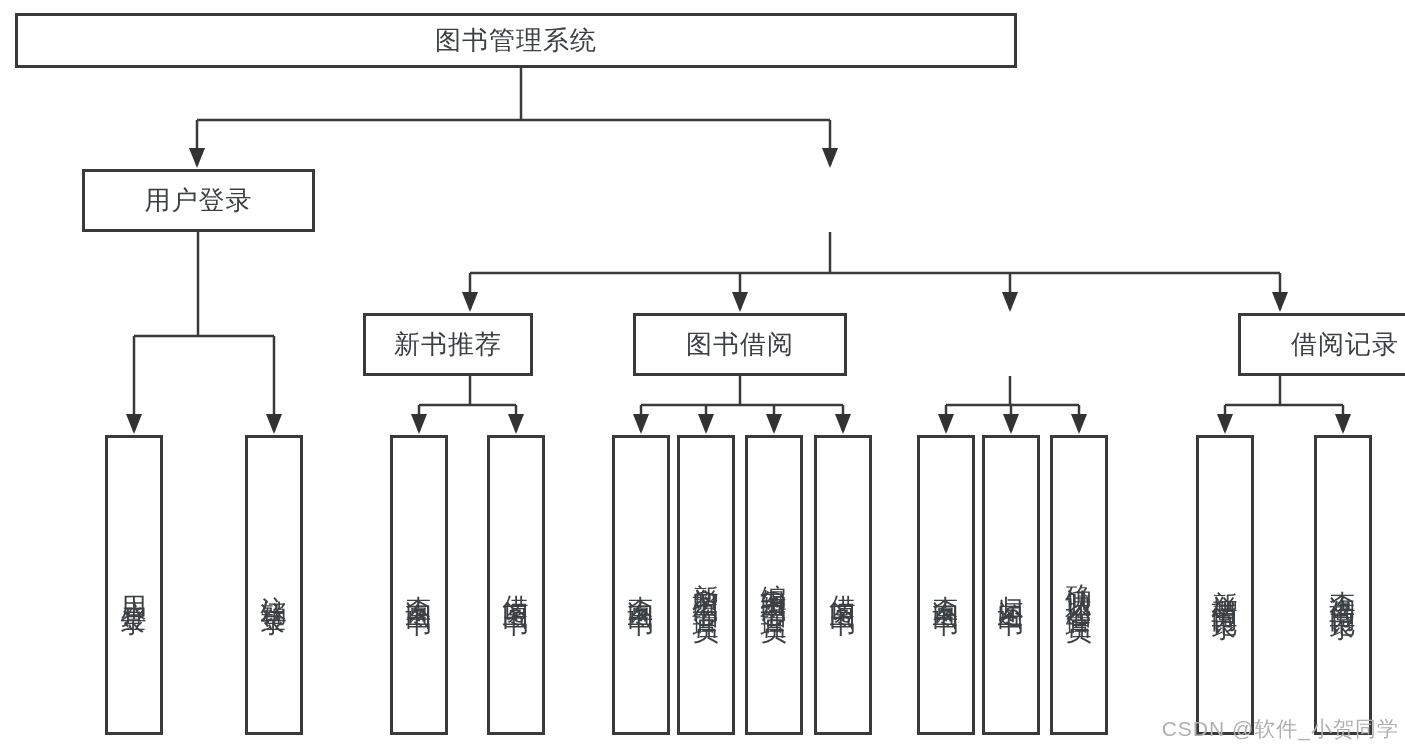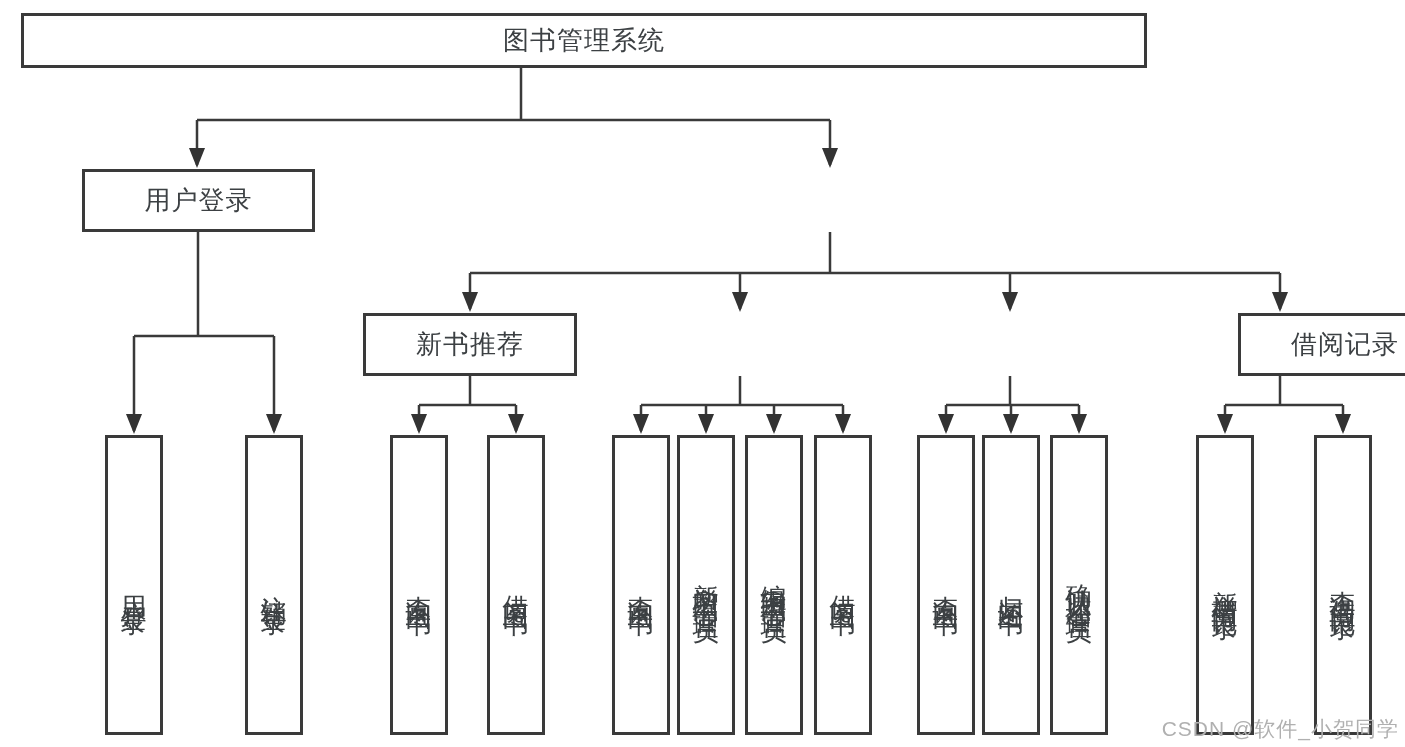--- a/index.html
+++ b/index.html
@@ -76,30 +76,33 @@
       <polygon points="766,414 782,414 774,434"></polygon>
       <polygon points="835,414 851,414 843,434"></polygon>
       <polygon points="938,414 954,414 946,434"></polygon>
       <polygon points="1003,414 1019,414 1011,434"></polygon>
       <polygon points="1071,414 1087,414 1079,434"></polygon>
       <polygon points="1217,414 1233,414 1225,434"></polygon>
       <polygon points="1335,414 1351,414 1343,434"></polygon>
     </g>
   </svg>
 
-  <div class="node h" style="left:21px;top:13px;width:1126px;height:55px">
+  <div class="node h" style="left:15px;top:13px;width:1002px;height:55px">
     <span>图书管理系统</span>
   </div>
 
   <div class="node h" style="left:82px;top:169px;width:233px;height:63px">
     <span>用户登录</span>
   </div>
 
-  <div class="node h" style="left:363px;top:313px;width:214px;height:63px">
+  <div class="node h" style="left:363px;top:313px;width:170px;height:63px">
     <span>新书推荐</span>
+  </div>
+  <div class="node h" style="left:633px;top:313px;width:214px;height:63px">
+    <span>图书借阅</span>
   </div>
   <div class="node h" style="left:1238px;top:313px;width:214px;height:63px">
     <span>借阅记录</span>
   </div>
 
   <div class="node v" style="left:105px;top:435px;width:58px;height:300px">
     <span>用户登录</span>
   </div>
   <div class="node v" style="left:245px;top:435px;width:58px;height:300px">
     <span>注销登录</span>

